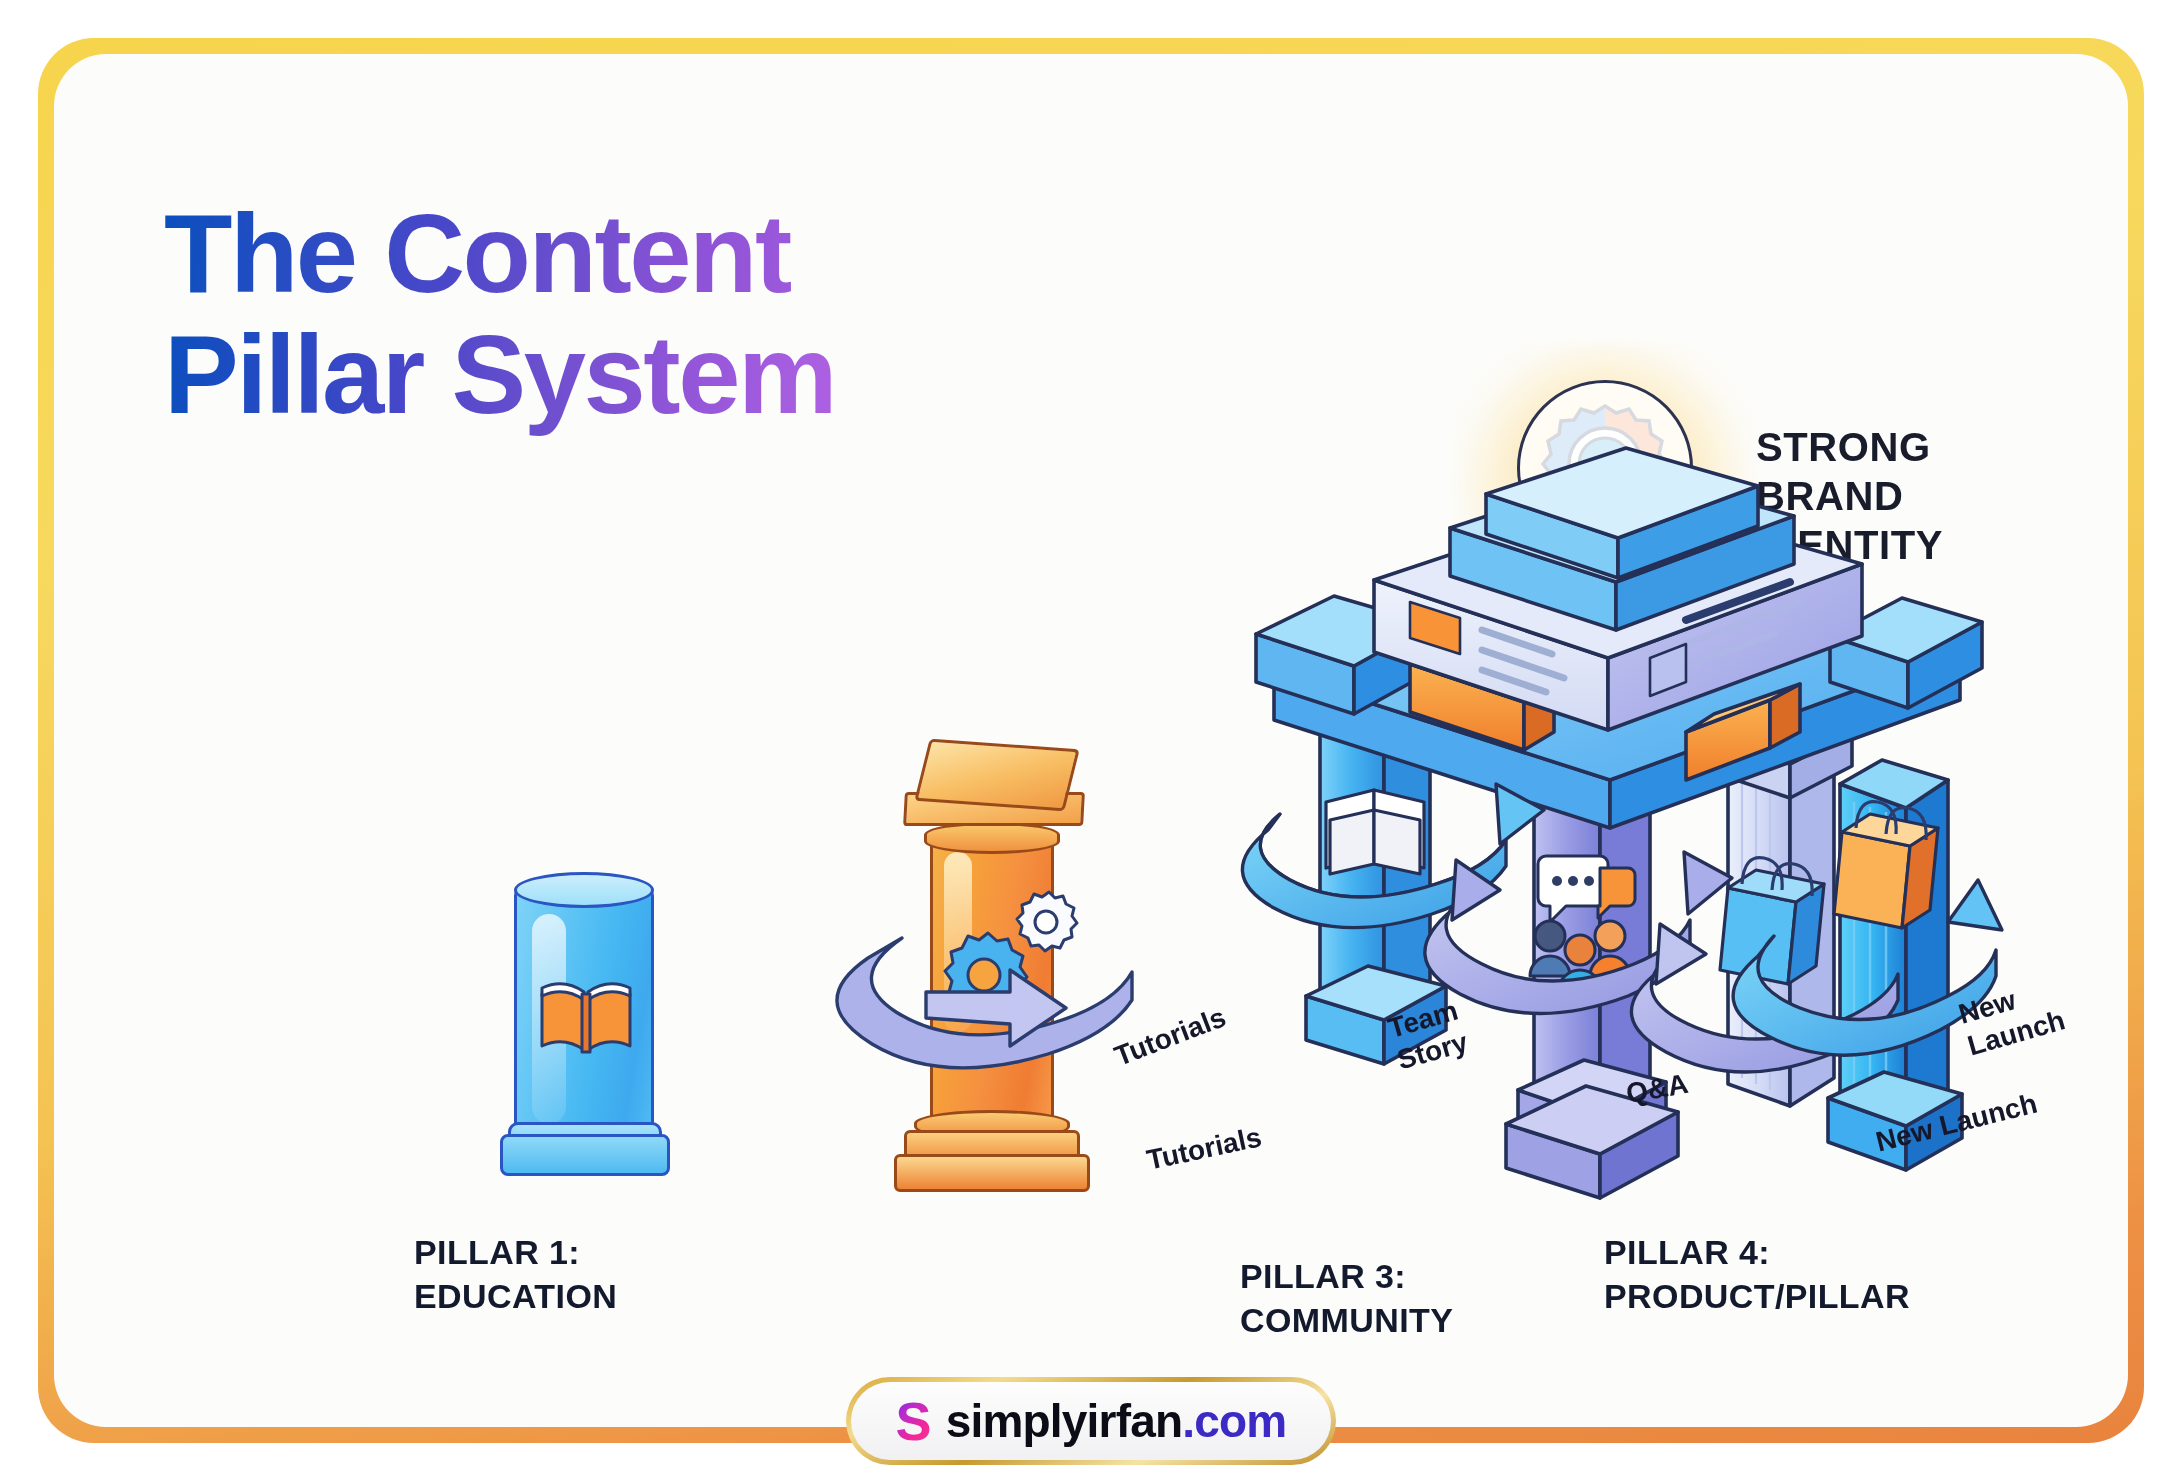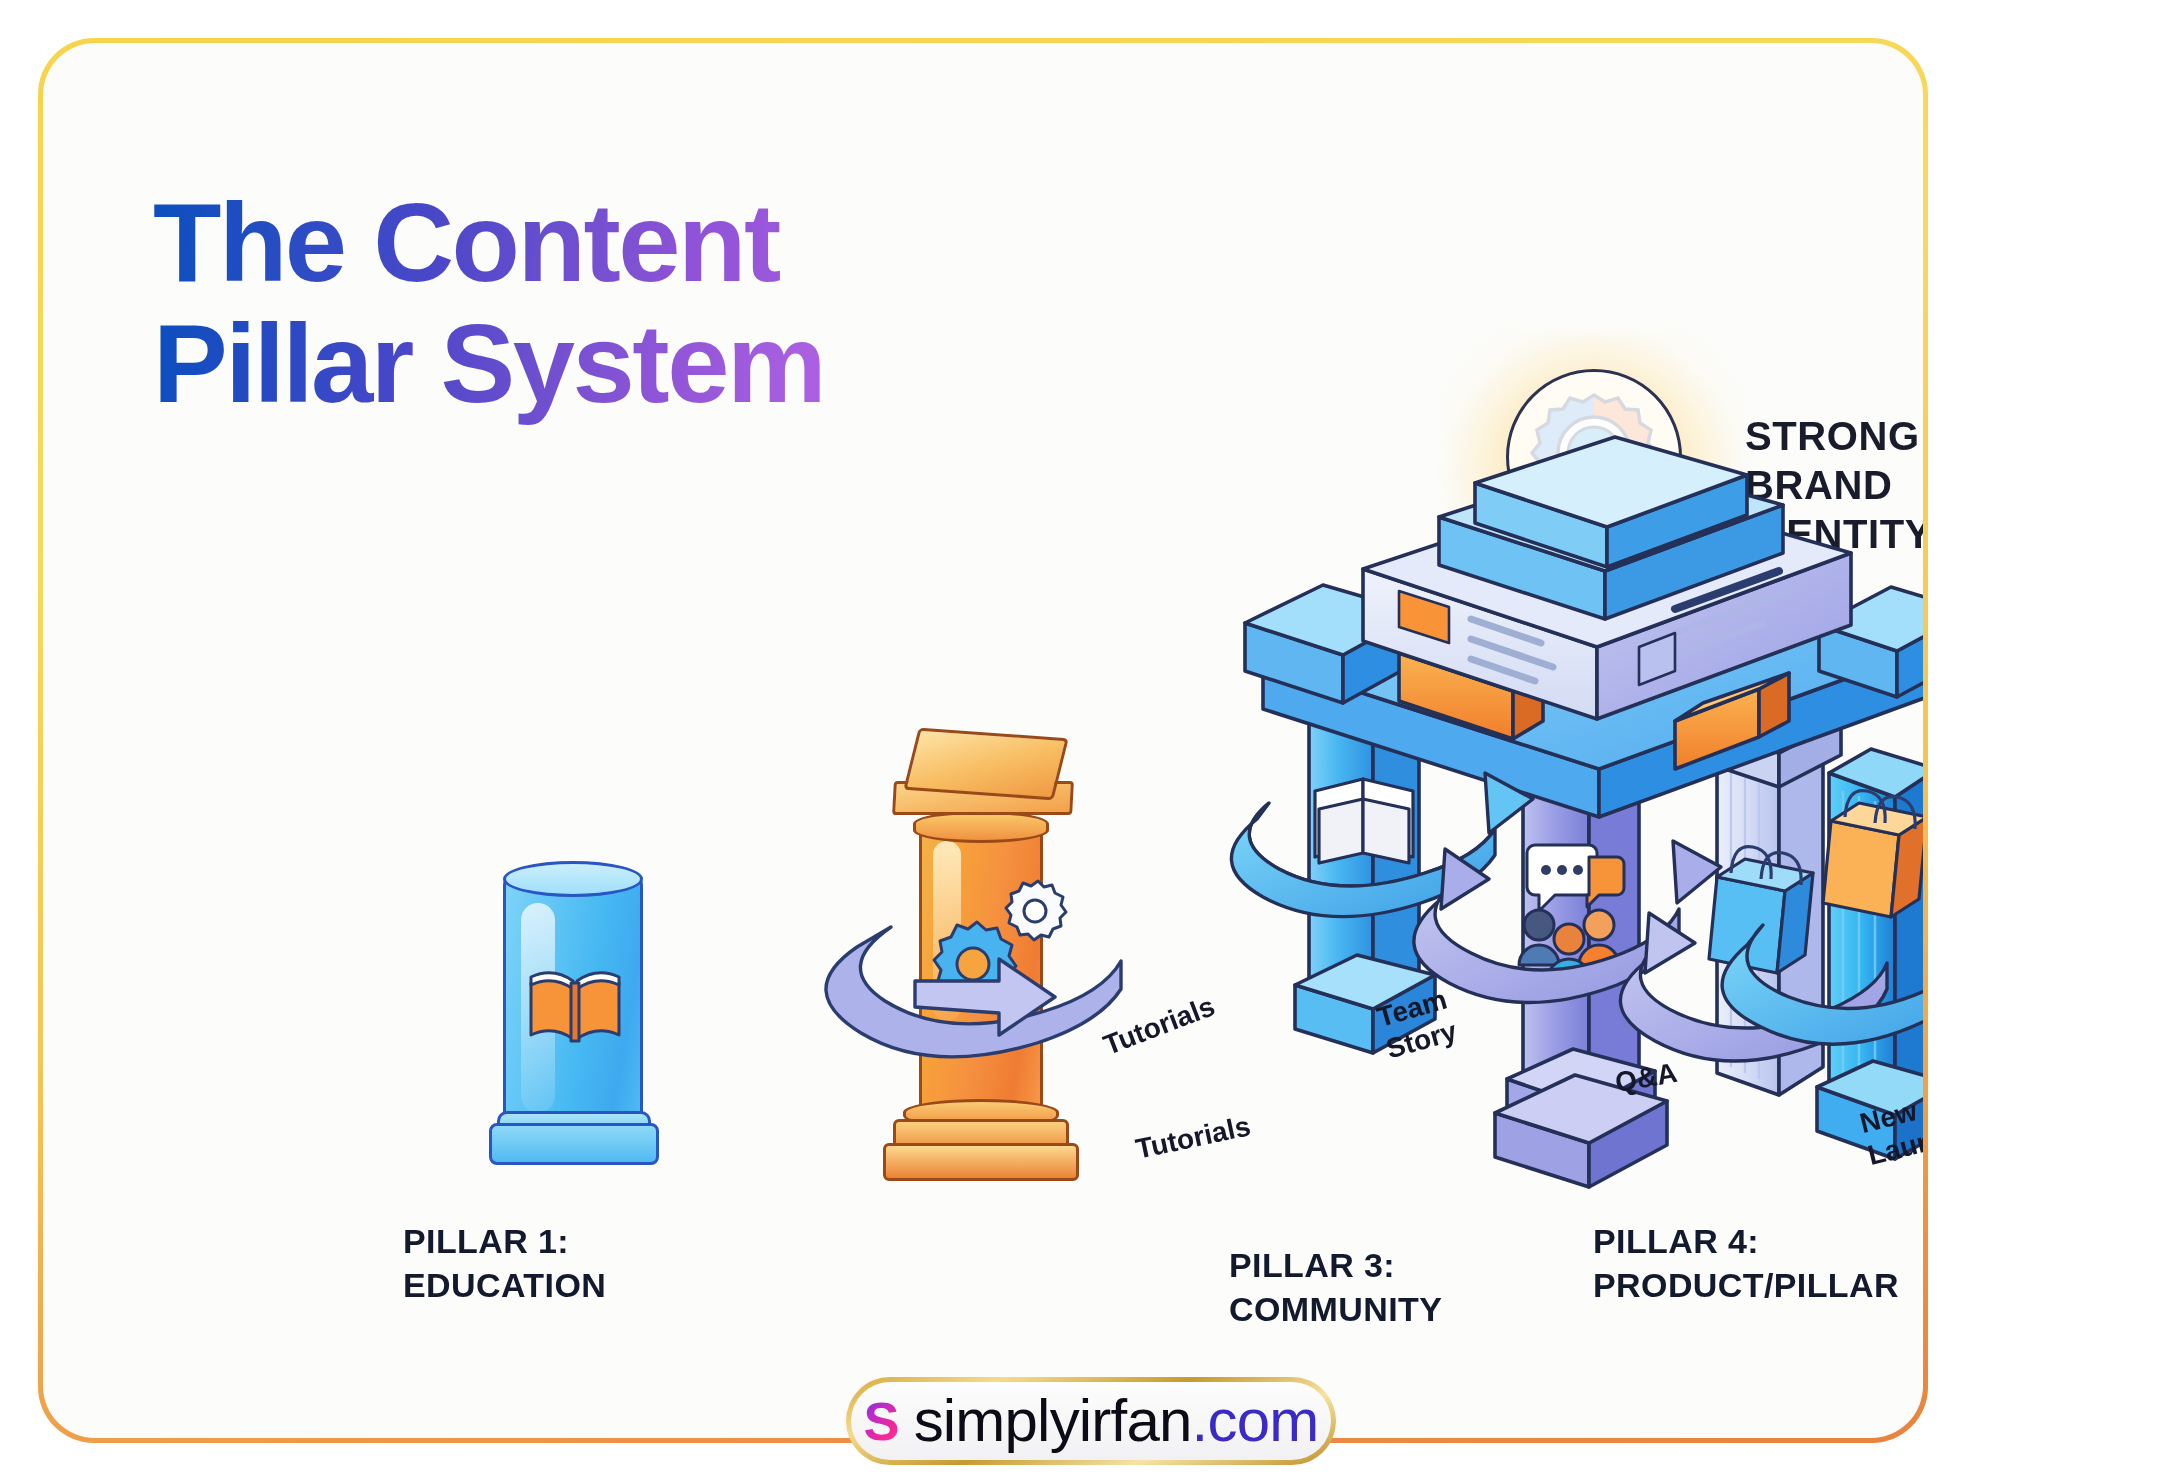--- a/index.html
+++ b/index.html
@@ -11,24 +11,24 @@
     font-family: "Liberation Sans", sans-serif;
     overflow: hidden;
     position: relative;
   }
 
   
   .frame {
     position: absolute;
     left: 38px;
     top: 38px;
-    width: 1890px;
+    width: 2106px;
     height: 1405px;
     border-radius: 56px;
-    padding: 5px;
+    padding: 16px;
     background: linear-gradient(170deg, #F6D44C 0%, #F7D95E 30%, #F4C352 62%, #ED9044 88%, #E8833E 100%);
   }
   .frame-inner {
     width: 100%;
     height: 100%;
     border-radius: 52px;
     background: #FCFCFA;
     position: relative;
     overflow: hidden;
   }
@@ -218,22 +218,22 @@
   .logo-s {
     font-size: 54px;
     font-weight: 800;
     background: linear-gradient(135deg, #7A2BE2 0%, #C02BC8 35%, #F0269B 65%, #FF3B8D 100%);
     -webkit-background-clip: text;
     background-clip: text;
     color: transparent;
     line-height: 1;
   }
   .logo-text {
-    font-size: 60px;
-    font-weight: 400;
+    font-size: 46px;
+    font-weight: 700;
     letter-spacing: -0.8px;
     line-height: 1;
   }
   .logo-name { color: #0C0C16; }
   .logo-tld  { color: #3B2BC4; }
 
   svg { display: block; overflow: visible; }
 </style>
 </head>
 <body>

